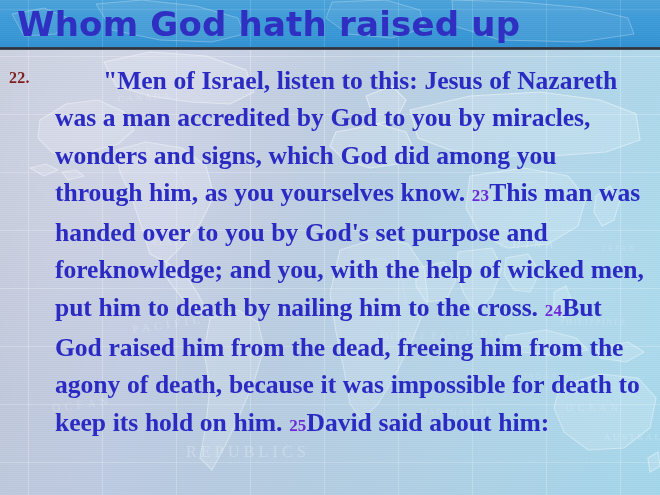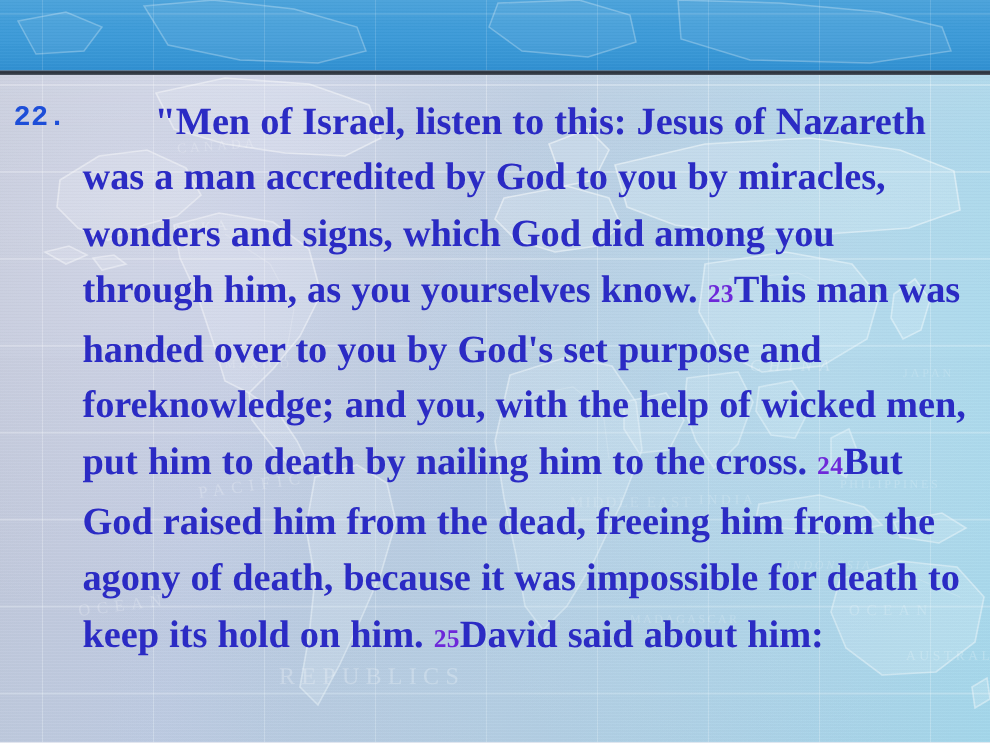--- a/index.html
+++ b/index.html
@@ -171,25 +171,25 @@
     width: 660px;
     height: 3px;
     background: linear-gradient(180deg, #3a4350 0%, #2b323c 55%, #525a66 100%);
   }
 
   
   .verse-number-outer {
     position: absolute;
     left: 9px;
     top: 69px;
-    font-family: Liberation Mono, monospace;
+    font-family: Liberation Serif, serif;
     font-weight: bold;
-    font-size: 19px;
+    font-size: 16px;
     line-height: 18px;
-    color: #1d4ed8;
+    color: #7f1d1d;
     letter-spacing: 0.3px;
   }
 
   .body-block {
     position: absolute;
     left: 8px;
     top: 62px;
     width: 645px;
   }
 
@@ -307,20 +307,21 @@
         <g fill="rgba(255,255,255,0.12)" stroke="rgba(255,255,255,0.50)" stroke-width="1">
           <path d="M96 4 L142 0 L196 6 L238 18 L244 34 L212 42 L160 40 L112 30 Z"></path>
           <path d="M332 2 L386 0 L420 10 L424 28 L392 38 L348 34 L326 18 Z"></path>
           <path d="M452 0 L520 2 L586 8 L628 18 L634 34 L580 42 L500 40 L454 26 Z"></path>
           <path d="M12 14 L44 8 L68 18 L56 34 L24 36 Z"></path>
         </g>
       </svg>
     </div>
     <div class="banner-grid"></div>
     <div class="banner-noise"></div>
+    <div class="title-text">Whom God hath raised up</div>
   </div>
   <div class="banner-rule"></div>
 
   <div class="verse-number-outer">22.</div>
 
   <div class="body-block">
     <div class="body-text" id="body-text">"Men of Israel, listen to this: Jesus of Nazareth was a man accredited by God to you by miracles, wonders and signs, which God did among you through him, as you yourselves know. <span class="vnum">23</span>This man was handed over to you by God's set purpose and foreknowledge; and you, with the help of wicked men, put him to death by nailing him to the cross. <span class="vnum">24</span>But God raised him from the dead, freeing him from the agony of death, because it was impossible for death to keep its hold on him. <span class="vnum">25</span>David said about him:</div>
   </div>
 
 </div>

